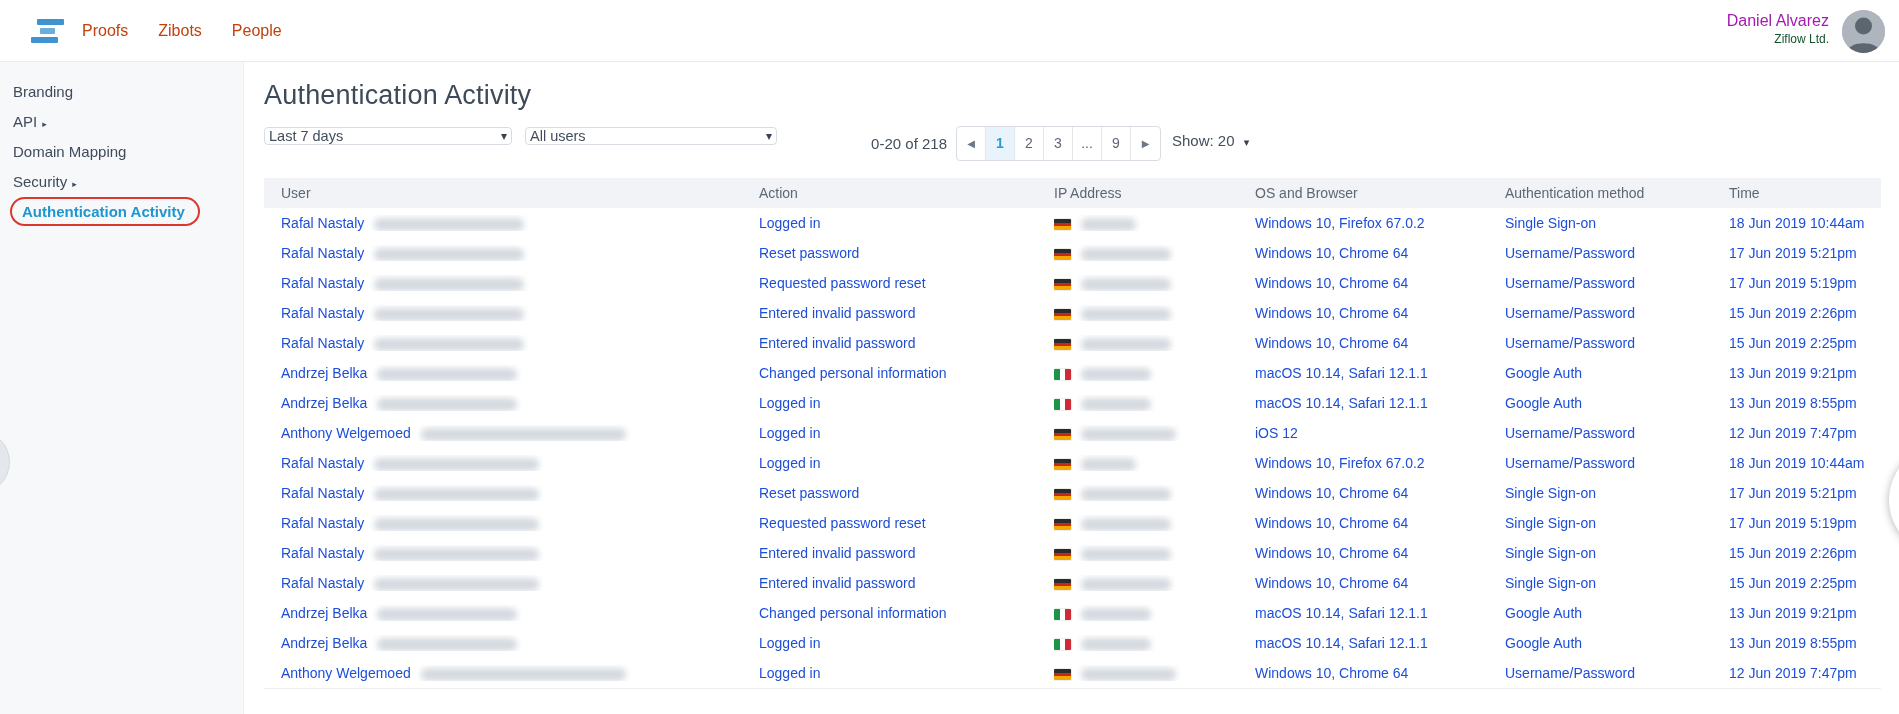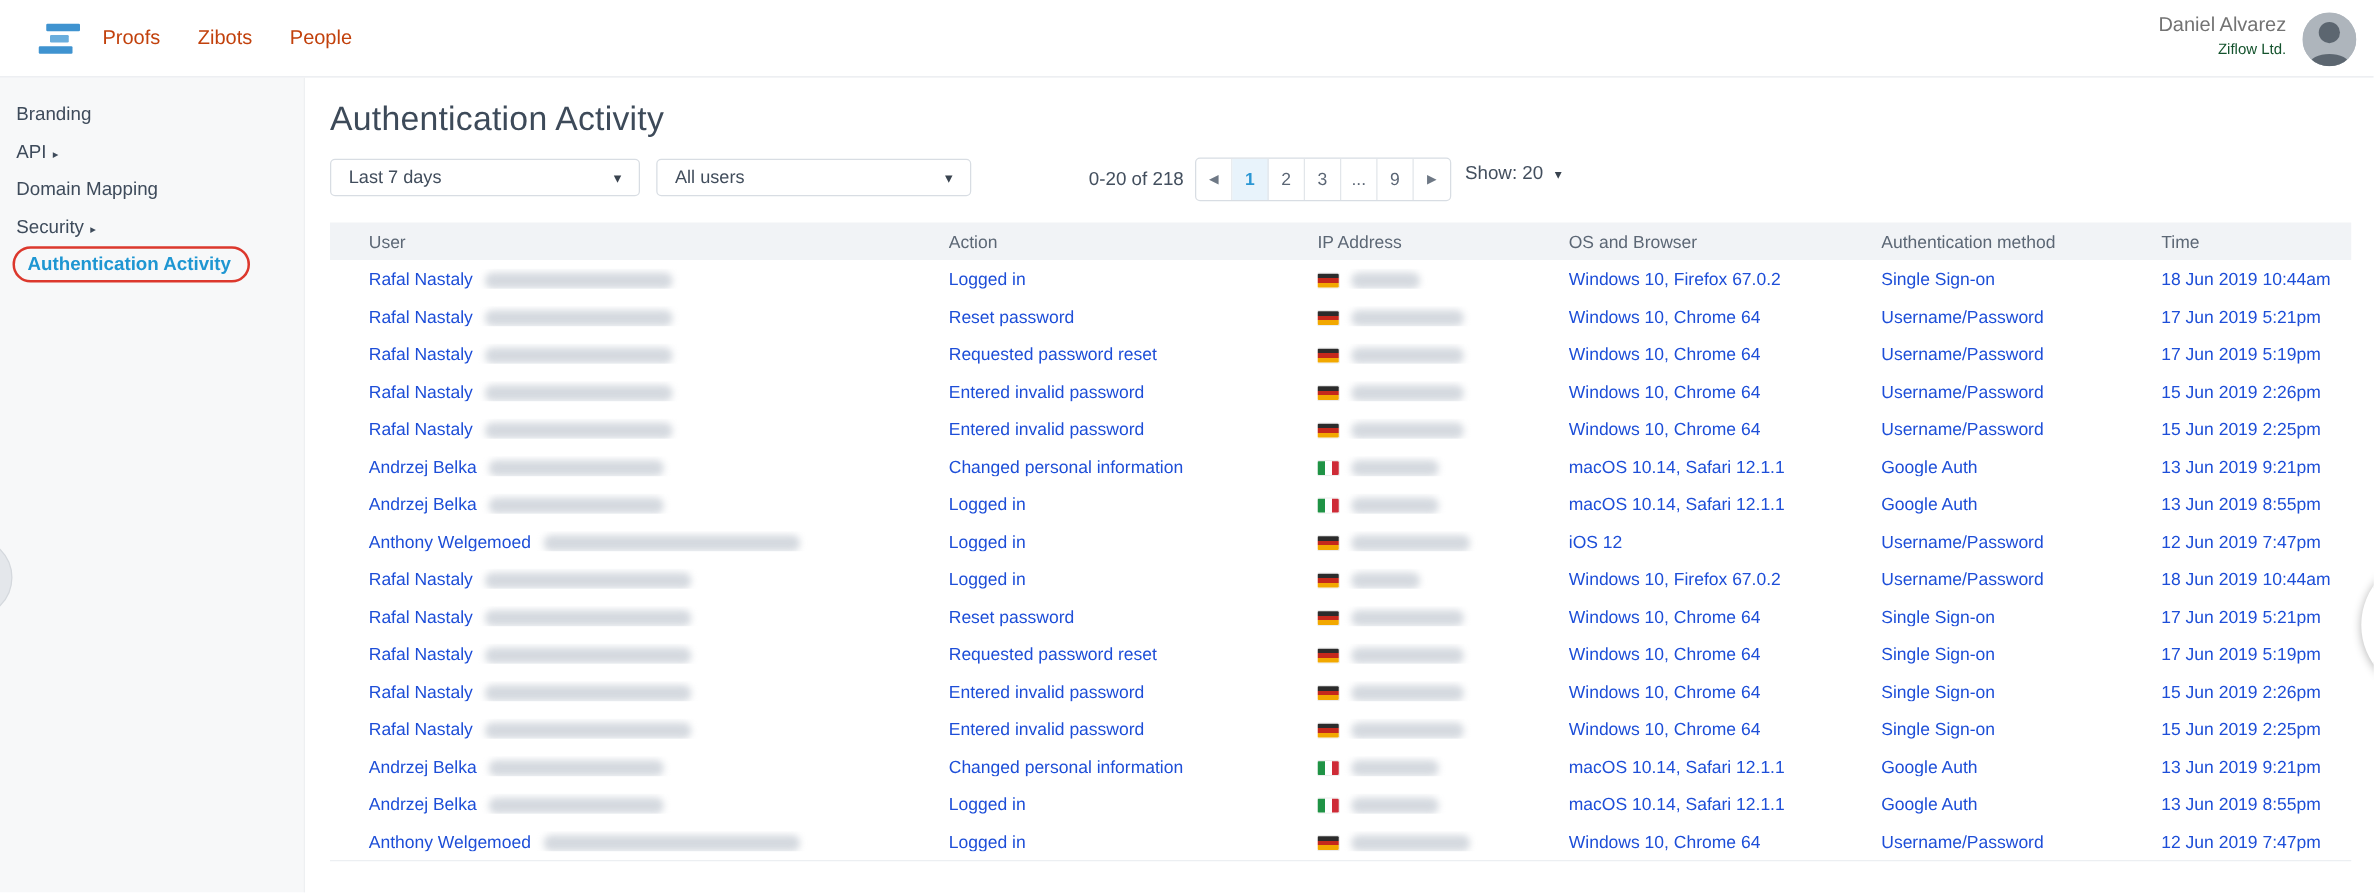--- a/index.html
+++ b/index.html
@@ -11,21 +11,21 @@
   .topbar { position:absolute; left:0; top:0; width:1899px; height:62px;
             background:#fff; border-bottom:1px solid #e7eaee; z-index:5; }
   .logo { position:absolute; left:30px; top:17px; width:38px; height:28px; cursor:pointer; }
   .logo .bar { position:absolute; height:6px; border-radius:1px; background:#3b8fcd; }
   .logo .b1 { left:7px;  top:2px;  width:27px; background:#3f93d0; }
   .logo .b2 { left:10px; top:11px; width:15px; background:#6aaedd; }
   .logo .b3 { left:1px;  top:20px; width:27px; background:#3f93d0; }
   .topnav { position:absolute; left:82px; top:0; height:62px; display:flex; align-items:center; gap:30px; }
   .topnav .nav-item { font-size:16px; color:#c2410c; cursor:pointer; }
   .userbox { position:absolute; right:70px; top:11px; text-align:right; }
-  .user-name { font-size:16px; color:#737373; line-height:20px; }
+  .user-name { font-size:16px; color:#a21caf; line-height:20px; }
   .user-org  { font-size:12px; color:#14532d; line-height:16px; }
   .avatar { position:absolute; right:14px; top:10px; width:43px; height:43px; border-radius:50%;
             background:#b9c0c7; overflow:hidden; cursor:pointer; }
   .avatar svg { display:block; }
 
   
   .sidebar { position:absolute; left:0; top:62px; width:244px; height:652px;
              background:#f7f8f9; border-right:1px solid #eef0f2; }
   .side-list { padding-top:14px; }
   .side-item { height:30px; display:flex; align-items:center; padding-left:13px;
@@ -33,46 +33,46 @@
   .side-item .arrow { font-size:9px; margin-left:5px; color:#3e4b5b; }
   .side-item.active { padding-left:10px; }
   .side-item.active .side-wrap { border:2px solid #dc382d; border-radius:16px;
                padding:4px 13px 4px 10px; display:inline-flex; align-items:center; }
   .side-item.active .side-label { color:#1e96d2; font-weight:bold; }
 
   
   .main-title { position:absolute; left:264px; top:80px; font-size:27px; color:#3d4a59;
                 font-weight:400; letter-spacing:0.2px; }
 
-  .dropdown { position:absolute; top:127px; height:30px; background:#fff;
+  .dropdown { position:absolute; top:127px; height:18px; background:#fff;
               border:1px solid #d8dde3; border-radius:4px; display:flex; align-items:center;
-              padding:0 14px; font-size:14.5px; color:#414d5c; cursor:pointer; }
+              padding:0 4px; font-size:14.5px; color:#414d5c; cursor:pointer; }
   .dropdown .caret { margin-left:auto; font-size:12px; color:#39434f; }
   .dd-date  { left:264px; width:248px; }
   .dd-users { left:525px; width:252px; }
 
   .range-text { position:absolute; left:846px; top:126px; width:101px; height:35px;
                 line-height:35px; text-align:right; font-size:15px; color:#434f5e; }
   .pager { position:absolute; left:956px; top:126px; height:35px; display:flex;
            border:1px solid #d8dde3; border-radius:4px; background:#fff; overflow:hidden; }
   .pager .pcell { width:29px; height:33px; line-height:33px; text-align:center;
            font-size:14px; color:#5b6675; border-right:1px solid #e2e6ea; cursor:pointer; }
   .pager .pcell:last-child { border-right:none; }
   .pager .pcell.arrow { font-size:10px; color:#6e7885; }
   .pager .pcell.current { background:#e8f3fb; color:#2b97d4; font-weight:bold; }
-  .show-box { position:absolute; left:1172px; top:114px; height:35px; line-height:50px;
+  .show-box { position:absolute; left:1172px; top:124px; height:35px; line-height:33px;
               font-size:15px; color:#434f5e; cursor:pointer; }
   .show-box .caret { font-size:11px; margin-left:5px; color:#39434f; }
 
   
   .tbl { position:absolute; left:264px; top:178px; width:1617px; }
   .tbl-head, .tbl-row { display:grid;
         grid-template-columns:495px 295px 201px 250px 224px 1fr; align-items:center; }
   .tbl-head { height:30px; background:#f1f3f6; font-size:14px; color:#5c6775; }
-  .tbl-head .hcell:first-child, .tbl-row .cell:first-child { padding-left:31px; }
+  .tbl-head .hcell:first-child, .tbl-row .cell:first-child { padding-left:17px; }
   .tbl-row { height:30px; font-size:14px; color:#1d4ed8; background:#fff;
              border-bottom:0; }
   .tbl-body { border-bottom:1px solid #eceff2; }
   .cell { white-space:nowrap; overflow:hidden; }
   .blur-blob { display:inline-block; height:13px; border-radius:6px; background:#c7cdd5;
                filter:blur(3px); opacity:0.75; vertical-align:middle; margin-left:10px; }
   .flag { display:inline-block; width:17px; height:11px; vertical-align:middle;
           border-radius:1px; box-shadow:0 0 0 1px rgba(0,0,0,0.07); }
   .flag.de { background:linear-gradient(180deg,#2b2b2b 0 33%,#c5281c 33% 66%,#f2a800 66% 100%); }
   .flag.it { background:linear-gradient(90deg,#1f9345 0 33%,#ffffff 33% 66%,#ce2b37 66% 100%); }

